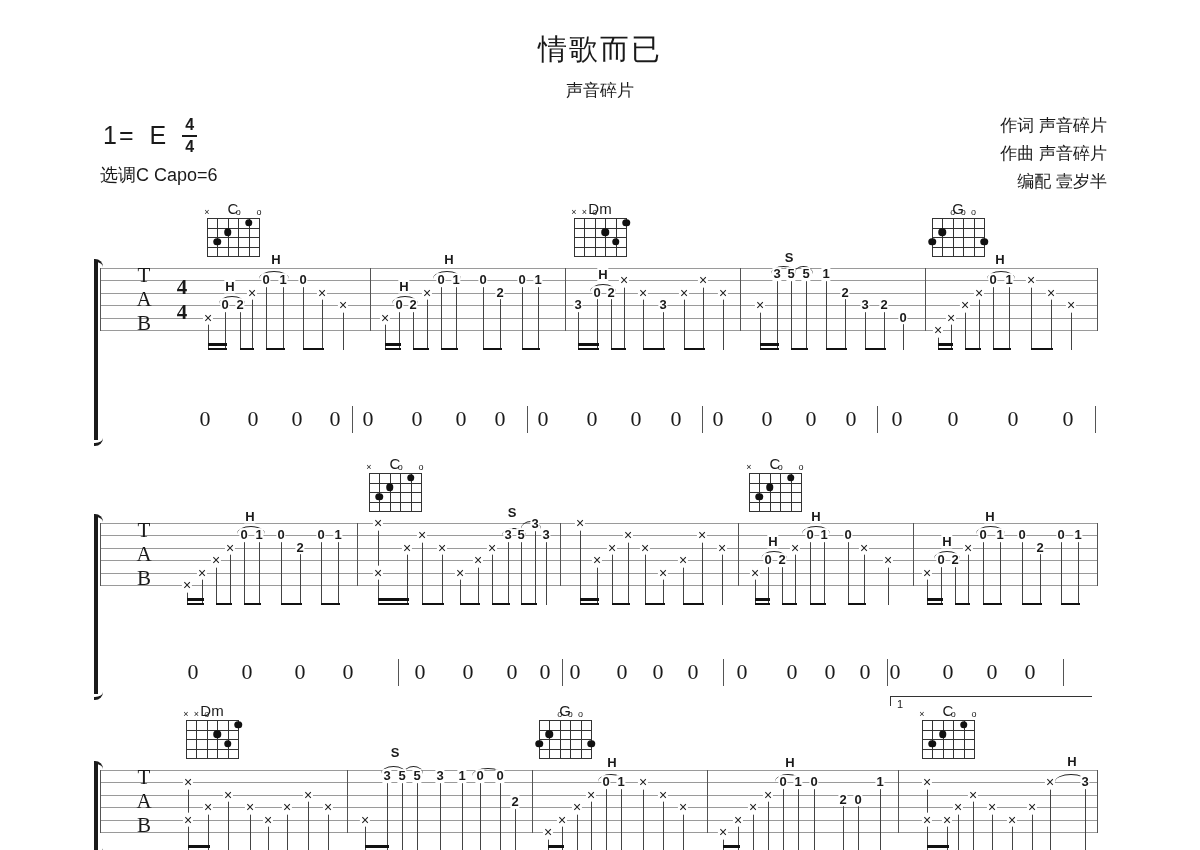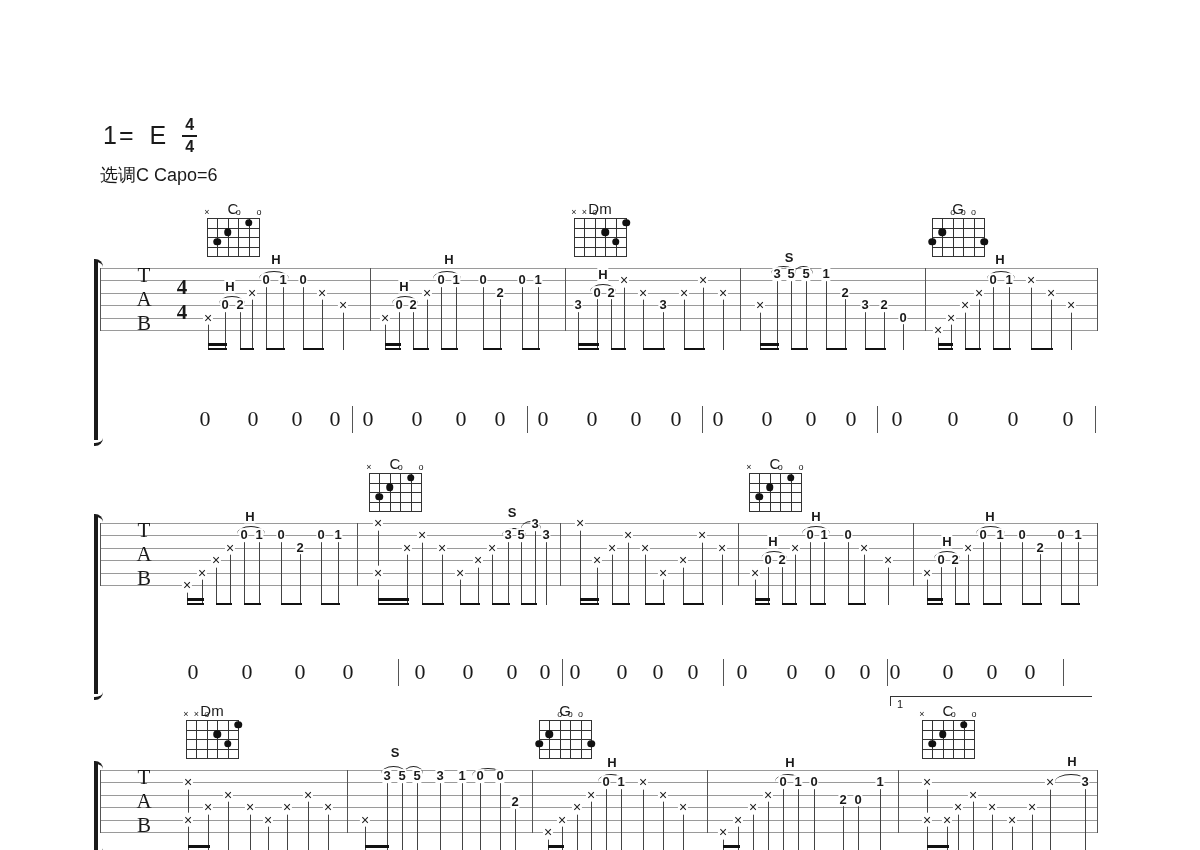--- a/index.html
+++ b/index.html
@@ -26,31 +26,38 @@
   .tsig{transform:translate(-50%,-50%);font-family:"Liberation Serif",serif;font-size:21px;font-weight:bold;}
   .zn{transform:translate(-50%,-50%);font-family:"Liberation Serif",serif;font-size:22px;}
   .cname{transform:translate(-50%,-50%);font-size:15px;font-weight:500;}
   .cmark{transform:translate(-50%,-50%);font-size:9px;}
   .vlabel{font-size:11px;}
 </style>
 </head>
 <body>
 
 <div class="page">
+  <div class="a title">情歌而已</div>
+  <div class="a subtitle">声音碎片</div>
 
   <div class="a keyline">
     <span class="kp">1=</span>
     <span class="kk">E</span>
     <span class="frac">
       <span class="ft">4</span>
       <span class="fb">4</span>
     </span>
   </div>
   <div class="a tuning">选调C Capo=6</div>
 
+  <div class="a credits">
+    <div>作词 声音碎片</div>
+    <div>作曲 声音碎片</div>
+    <div>编配 壹岁半</div>
+  </div>
 
   <div id="score" class="a" style="left:0;top:0;width:1200px;height:850px;">
       <div class="a" style="left: 100px; top: 268px; width: 997px; height: 1px; background: rgb(154, 154, 154);"></div>
       <div class="a" style="left: 100px; top: 280.4px; width: 997px; height: 1px; background: rgb(154, 154, 154);"></div>
       <div class="a" style="left: 100px; top: 292.8px; width: 997px; height: 1px; background: rgb(154, 154, 154);"></div>
       <div class="a" style="left: 100px; top: 305.2px; width: 997px; height: 1px; background: rgb(154, 154, 154);"></div>
       <div class="a" style="left: 100px; top: 317.6px; width: 997px; height: 1px; background: rgb(154, 154, 154);"></div>
       <div class="a" style="left: 100px; top: 330px; width: 997px; height: 1px; background: rgb(154, 154, 154);"></div>
       <div class="a" style="left: 100px; top: 268px; width: 1px; height: 63px; background: rgb(85, 85, 85);"></div>
       <div class="a" style="left: 370px; top: 268px; width: 1px; height: 63px; background: rgb(85, 85, 85);"></div>

